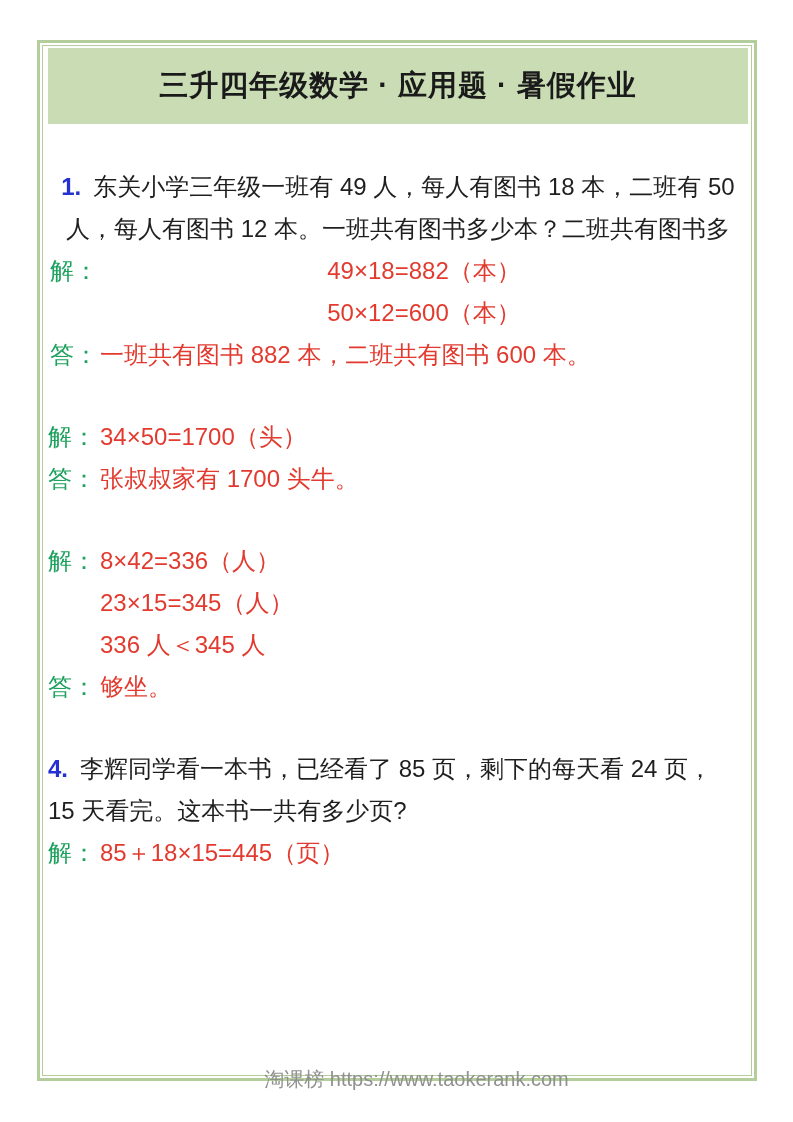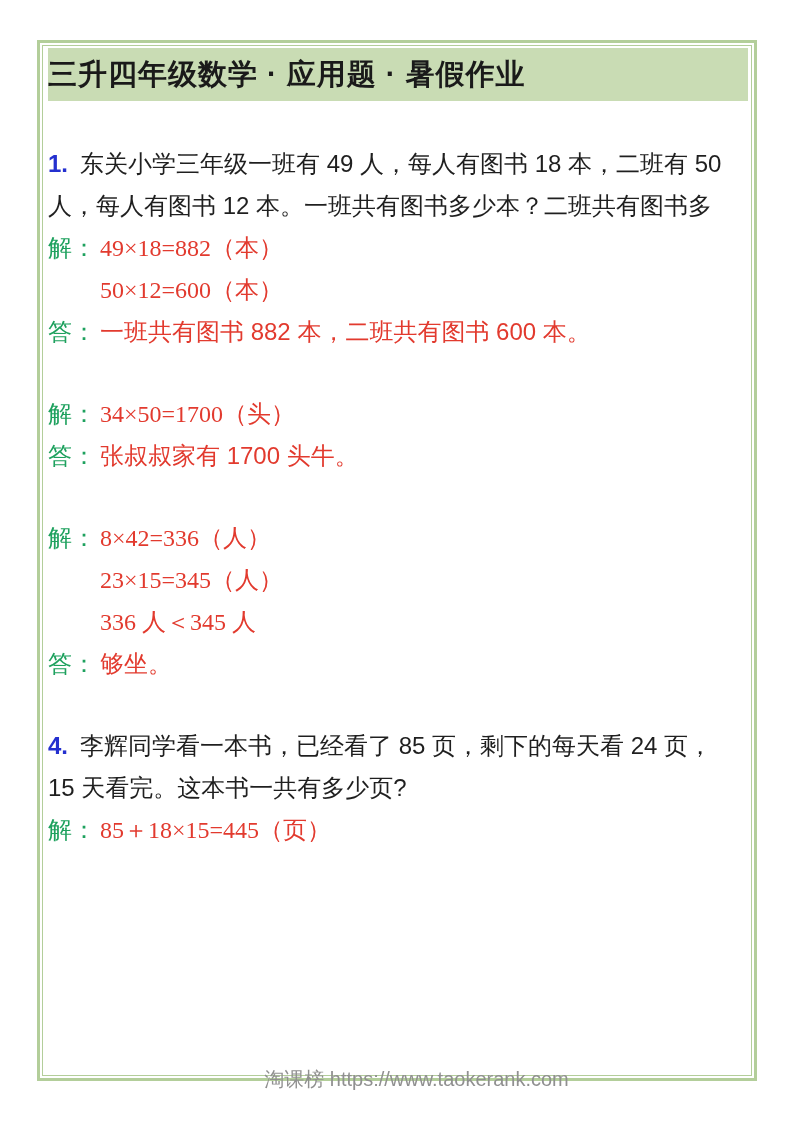--- a/index.html
+++ b/index.html
@@ -23,41 +23,41 @@
     border:3px solid var(--border-green);
   }
   .frame-inner{
     position:absolute;inset:2px;
     border:1px solid var(--border-green);
   }
   .content{
     position:absolute;left:48px;top:48px;width:700px;
   }
   .title-bar{
-    height:53px;background:var(--title-bg);
-    display:flex;align-items:center;justify-content:flex-start;
+    height:76px;background:var(--title-bg);
+    display:flex;align-items:center;justify-content:center;
   }
   .title-bar span{
     font-size:29px;font-weight:bold;color:#1a1a1a;letter-spacing:1px;
     white-space:nowrap;
   }
   .problems{
     margin-top:42px;font-size:24px;line-height:42px;
   }
   .problem{margin-top:40px;}
-  .problem:first-child{margin-top:0;}
+  .problem:first-child{margin-top:0;text-align:center;}
   .q-line{white-space:nowrap;}
   .num{
     color:var(--number-blue);font-weight:bold;margin-right:12px;
   }
   .solution{display:flex;align-items:flex-start;}
   .label{
     flex:0 0 52px;color:var(--label-green);white-space:nowrap;
   }
-  .sol-lines{flex:1;font-family:Liberation Serif, serif;}
+  .sol-lines{flex:1;}
   .red{color:var(--answer-red);}
   .sol-line,.ans-text{white-space:nowrap;}
   .answer{display:flex;align-items:flex-start;}
   .watermark{
     position:absolute;left:0;right:0;top:1066px;text-align:center;
     z-index:5;
     margin-left:40px;
   }
   .watermark span{
     font-size:20px;line-height:26px;color:var(--watermark-gray);

